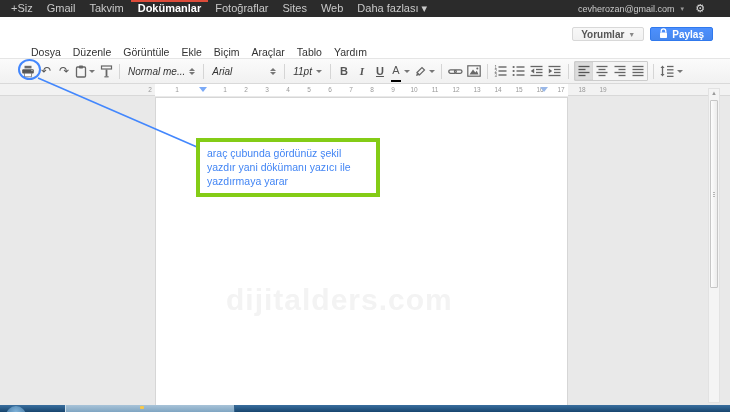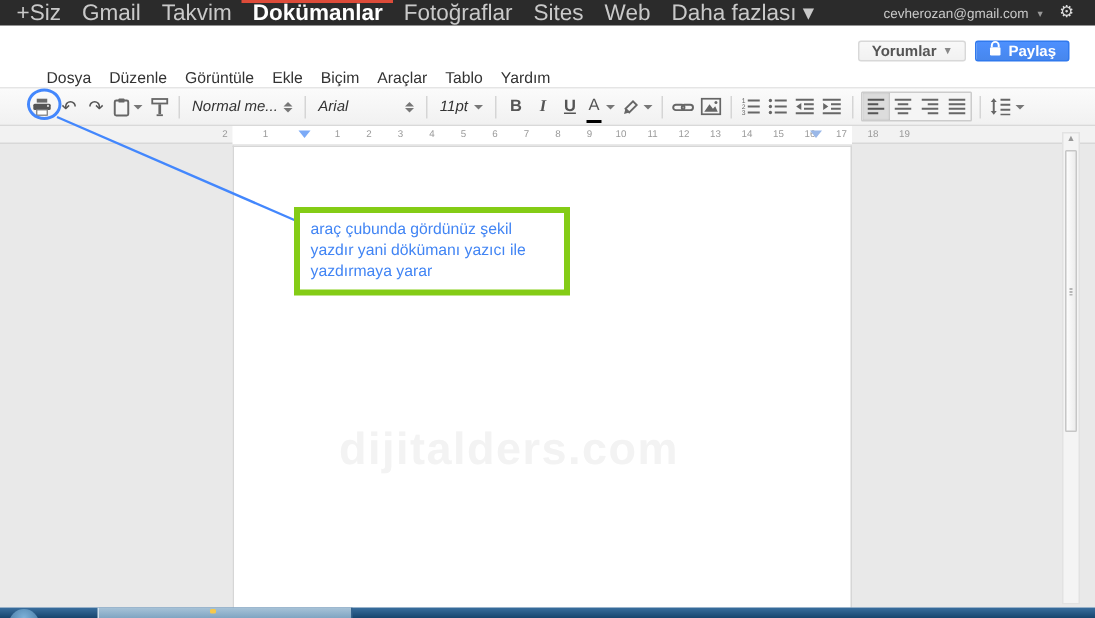--- a/index.html
+++ b/index.html
@@ -3,24 +3,24 @@
 <meta charset="utf-8">
 <style>
   * { margin:0; padding:0; box-sizing:border-box; }
   html,body { width:730px; height:412px; }
   body { font-family:"Liberation Sans", sans-serif; background:#fff; overflow:hidden; }
   .screen { position:relative; width:730px; height:412px; background:#fff; overflow:hidden; }
 
   
   .topbar { position:absolute; left:0; top:0; width:730px; height:17px; background:#2b2b2b; display:flex; align-items:stretch; z-index:5; }
   .tb-nav { display:flex; align-items:stretch; padding-left:4px; }
-  .tb-item { position:relative; color:#c9c9c9; font-size:15px; line-height:17px; padding:0 7px; cursor:pointer; white-space:nowrap; }
+  .tb-item { position:relative; color:#c9c9c9; font-size:11px; line-height:17px; padding:0 7px; cursor:pointer; white-space:nowrap; }
   .tb-item.active { color:#fff; font-weight:bold; }
   .tb-item.active::before { content:""; position:absolute; left:0; top:0; right:0; height:2px; background:#dd4b39; }
-  .tb-right { margin-left:auto; display:flex; align-items:center; padding-right:9px; gap:6px; }
+  .tb-right { margin-left:auto; display:flex; align-items:center; padding-right:20px; gap:6px; }
   .tb-account { color:#c9c9c9; font-size:9px; white-space:nowrap; }
   .tb-caret { color:#999; font-size:7px; }
   .tb-gear { color:#ddd; font-size:11px; line-height:17px; padding:0 5px; cursor:pointer; }
 
   
   .header { position:absolute; left:0; top:17px; width:730px; height:41px; background:#fff; }
   .doc-title { position:absolute; left:27px; top:7px; font-size:15px; color:#222; }
   .menubar { position:absolute; left:25px; top:27px; display:flex; }
   .menu-item { font-size:10.5px; color:#333; padding:2px 6px; cursor:pointer; }
   .hdr-buttons { position:absolute; right:17px; top:10px; display:flex; gap:6px; }

